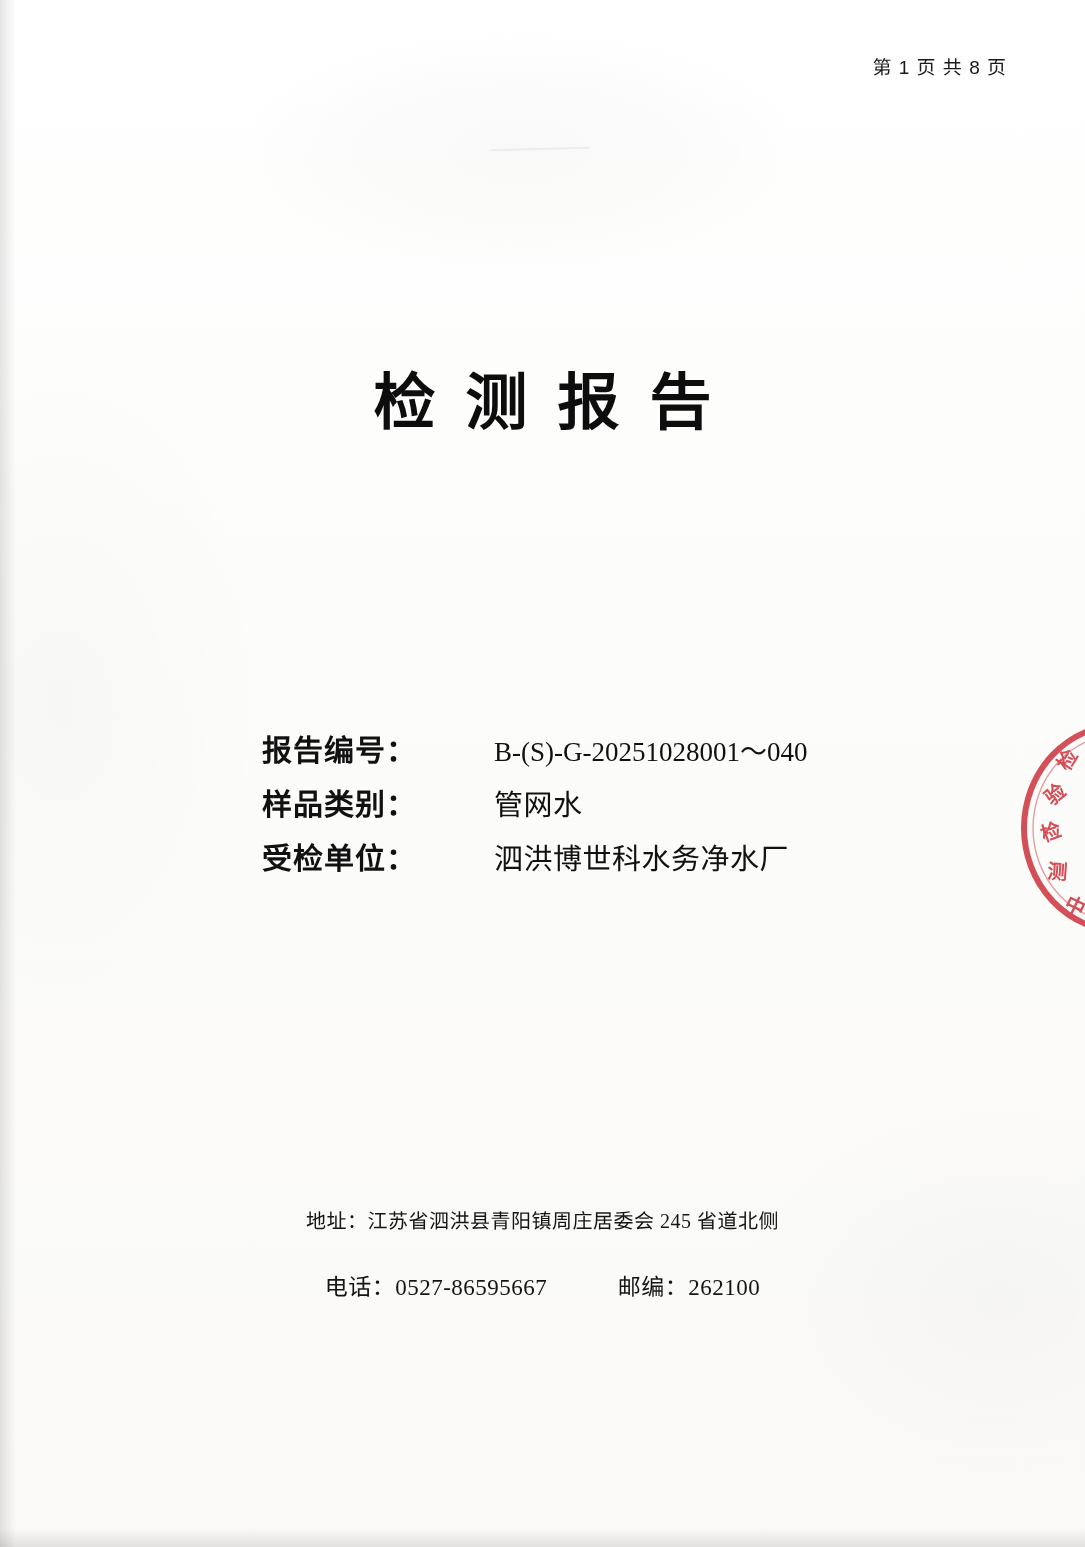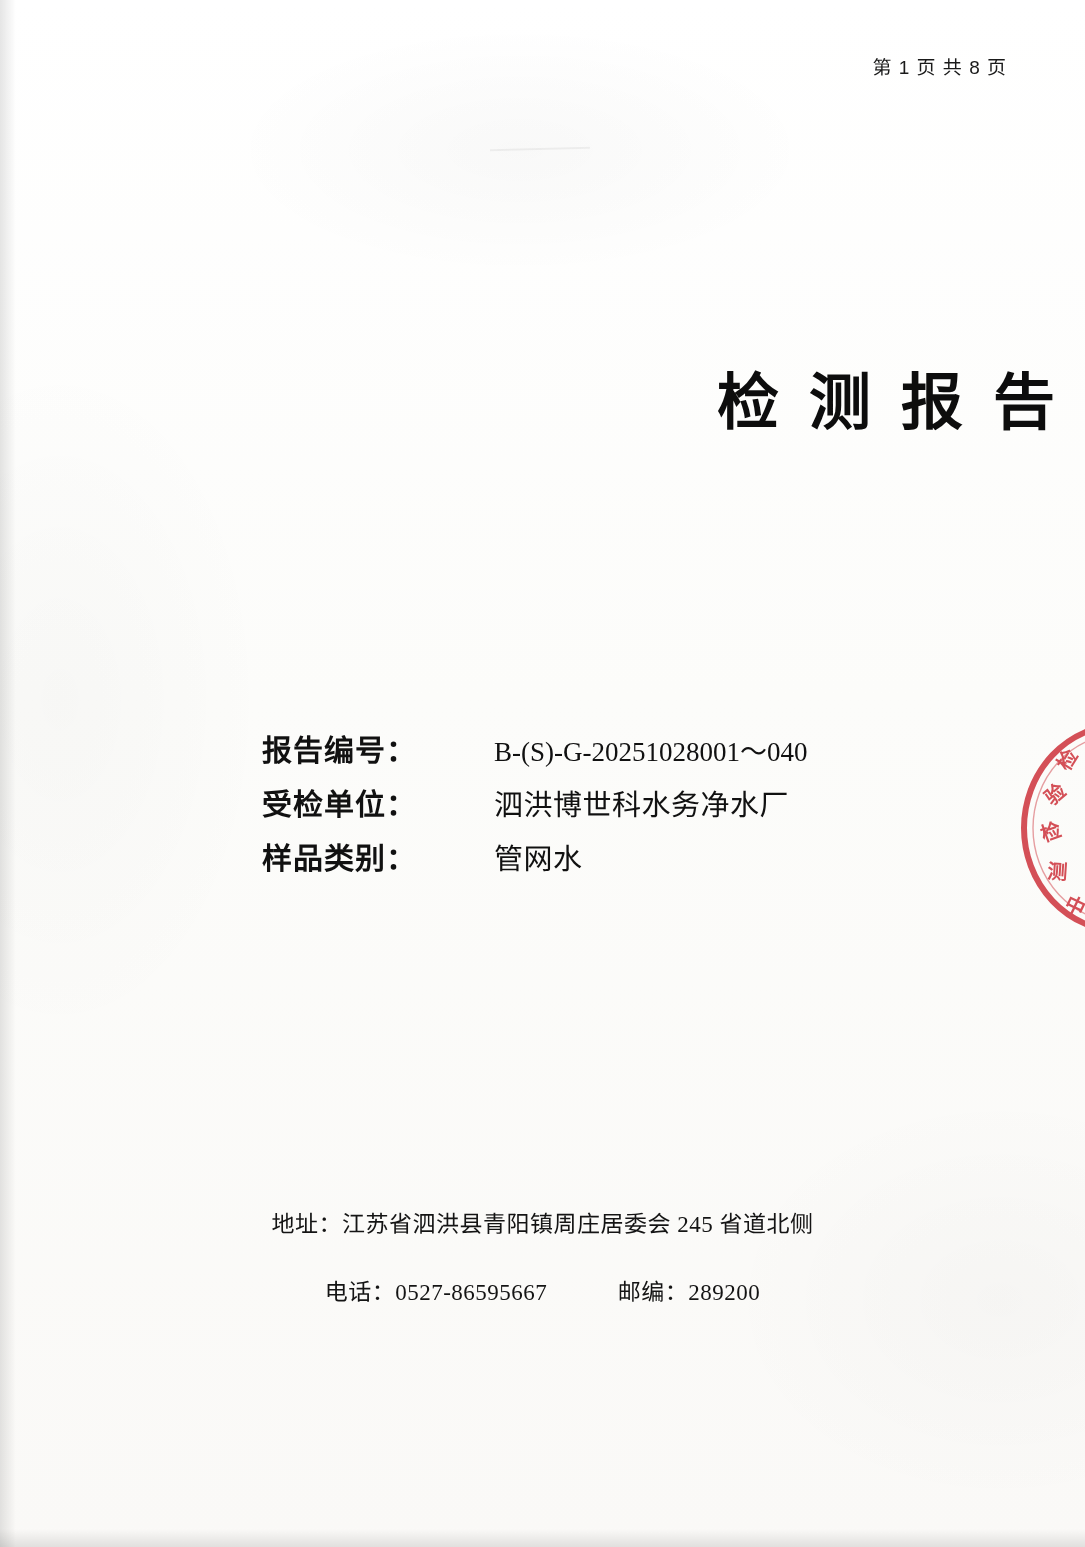--- a/index.html
+++ b/index.html
@@ -56,21 +56,21 @@
     color: #1a1a1a;
     white-space: nowrap;
   }
 
   
   .doc-title {
     position: absolute;
     top: 352px;
     left: 0;
     right: 0;
-    text-align: right;
+    text-align: center;
     font-size: 62px;
     font-weight: 700;
     letter-spacing: 30px;
     text-indent: 30px;
     font-family: "DejaVu Serif", "Liberation Serif", serif;
     color: #0d0d0d;
   }
 
   
   .meta {
@@ -109,21 +109,21 @@
 
   
   .footer {
     position: absolute;
     left: 0;
     right: 0;
     top: 1205px;
     text-align: center;
   }
   .footer-address {
-    font-size: 23px;
+    font-size: 20px;
     letter-spacing: 0.5px;
     margin-bottom: 34px;
     color: #141414;
   }
   .footer-contact {
     font-size: 23px;
     letter-spacing: 0.5px;
     color: #141414;
   }
   .footer-gap {
@@ -155,37 +155,37 @@
 <div class="doc-title">检测报告</div>
 
 <div class="meta">
 
   <div class="meta-row">
     <div class="meta-label">报告编号：</div>
     <div class="meta-value mono">B-(S)-G-20251028001～040</div>
   </div>
 
   <div class="meta-row">
+    <div class="meta-label">样品类别：</div>
+    <div class="meta-value">管网水</div>
+  </div>
+
+  <div class="meta-row">
     <div class="meta-label">受检单位：</div>
     <div class="meta-value">泗洪博世科水务净水厂</div>
-  </div>
-
-  <div class="meta-row">
-    <div class="meta-label">样品类别：</div>
-    <div class="meta-value">管网水</div>
   </div>
 
 </div>
 
 <div class="footer">
   <div class="footer-address">地址：江苏省泗洪县青阳镇周庄居委会 245 省道北侧</div>
   <div class="footer-contact">
     <span>电话：0527-86595667</span>
     <span class="footer-gap"></span>
-    <span>邮编：289200</span>
+    <span>邮编：262100</span>
   </div>
 </div>
 
 <div class="stamp">
   <svg width="210" height="216" viewBox="0 0 210 216" xmlns="http://www.w3.org/2000/svg">
     <g opacity="0.78">
       <ellipse cx="105" cy="108" rx="97" ry="103" fill="none" stroke="#c9202a" stroke-width="6"></ellipse>
       <ellipse cx="105" cy="108" rx="88" ry="94" fill="none" stroke="#c9202a" stroke-width="1.4" opacity="0.55"></ellipse>
       <g fill="#c9202a" font-family="DejaVu Serif, serif" font-size="20" font-weight="bold">
         <text x="52" y="52" transform="rotate(-58 52 52)">检</text>

